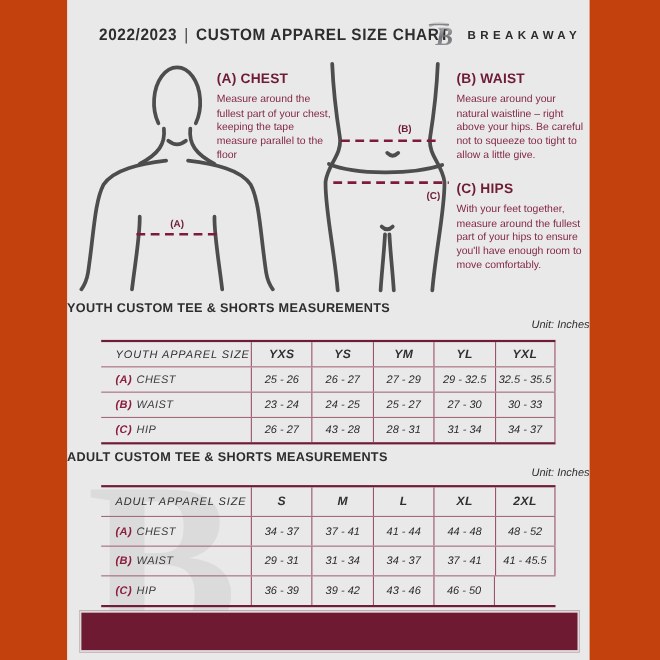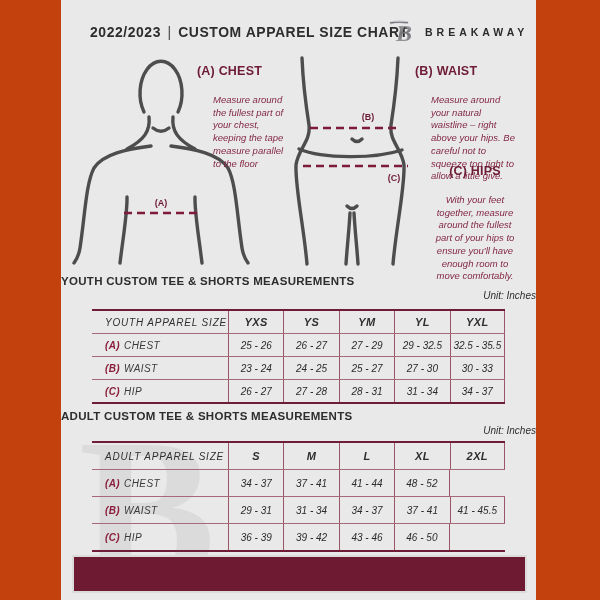--- a/index.html
+++ b/index.html
@@ -13,24 +13,24 @@
               color:#2d2d2d;letter-spacing:.6px;white-space:nowrap;
               transform:scaleX(.93);transform-origin:left center;}
   .mast-title .sep{font-weight:normal;color:#444;padding:0 7px;}
   .logo-wrap{position:absolute;left:327px;top:16px;width:30px;height:30px;}
   .brand{position:absolute;left:364px;top:26px;font-weight:bold;font-size:10.5px;
          letter-spacing:4px;color:#2b2b2b;white-space:nowrap;}
 
   
   .guide{position:absolute;z-index:2;}
   .guide h3{margin:0 0 7px 0;font-size:12.5px;font-weight:bold;color:#6e1b35;letter-spacing:.2px;}
-  .guide p{margin:16px;font-size:9.5px;line-height:1.34;font-style:italic;color:#832844;}
+  .guide p{margin:0;font-size:9.5px;line-height:1.34;color:#832844;}
   .guide-a{left:136px;top:64px;width:106px;}
   .guide-b{left:354px;top:64px;width:120px;}
-  .guide-c{left:354px;top:164px;width:120px;text-align:center;}
+  .guide-c{left:354px;top:164px;width:120px;}
 
   .figures{position:absolute;left:0;top:0;width:475px;height:600px;z-index:1;}
   .figures path{fill:none;stroke:#4d4d4d;stroke-width:3.4;stroke-linecap:round;}
   .figures path.dash{stroke:#7e1b38;stroke-width:2.4;stroke-dasharray:8 5;stroke-linecap:butt;}
   .figures text{font-family:"Liberation Sans",sans-serif;font-size:9px;font-weight:bold;fill:#6e1b35;}
 
   
   .tbl-title{position:absolute;left:0;width:475px;font-weight:bold;
              font-size:11.5px;color:#2d2d2d;letter-spacing:.3px;z-index:2;}
   .tbl-unit{position:absolute;left:0;width:475px;text-align:right;font-style:italic;
@@ -154,21 +154,21 @@
         <div class="tcell data">25 - 27</div>
         <div class="tcell data">27 - 30</div>
         <div class="tcell data">30 - 33</div>
       </div>
       <div class="trow">
         <div class="tcell lbl">
             <span class="key">(C)</span>
             <span>HIP</span>
           </div>
         <div class="tcell data">26 - 27</div>
-        <div class="tcell data">27 - 28</div>
+        <div class="tcell data">43 - 28</div>
         <div class="tcell data">28 - 31</div>
         <div class="tcell data">31 - 34</div>
         <div class="tcell data">34 - 37</div>
       </div>
     </div>
 
     <div class="tbl-title" style="top:410px;">ADULT CUSTOM TEE &amp; SHORTS MEASUREMENTS</div>
     <div class="tbl-unit" style="top:425px;">Unit: Inches</div>
     <div class="sizetable adult" style="top:441px;">
       <div class="trow thead">
@@ -180,20 +180,21 @@
         <div class="tcell data">2XL</div>
       </div>
       <div class="trow">
         <div class="tcell lbl">
             <span class="key">(A)</span>
             <span>CHEST</span>
           </div>
         <div class="tcell data">34 - 37</div>
         <div class="tcell data">37 - 41</div>
         <div class="tcell data">41 - 44</div>
+        <div class="tcell data">44 - 48</div>
         <div class="tcell data">48 - 52</div>
       </div>
       <div class="trow">
         <div class="tcell lbl">
             <span class="key">(B)</span>
             <span>WAIST</span>
           </div>
         <div class="tcell data">29 - 31</div>
         <div class="tcell data">31 - 34</div>
         <div class="tcell data">34 - 37</div>

